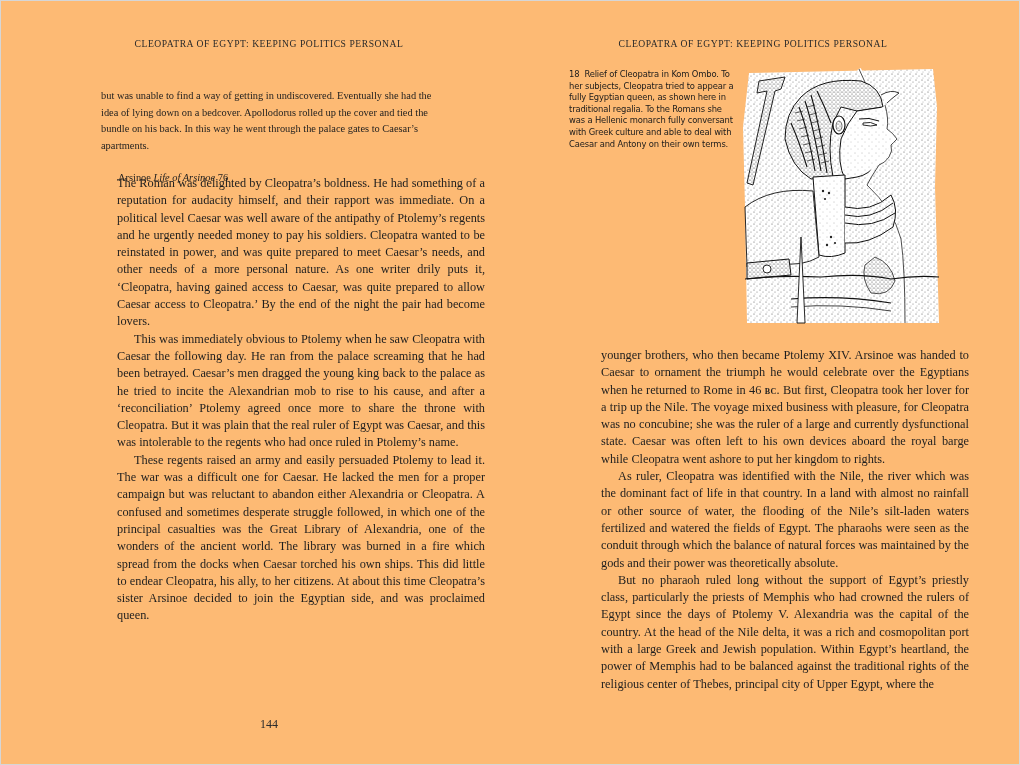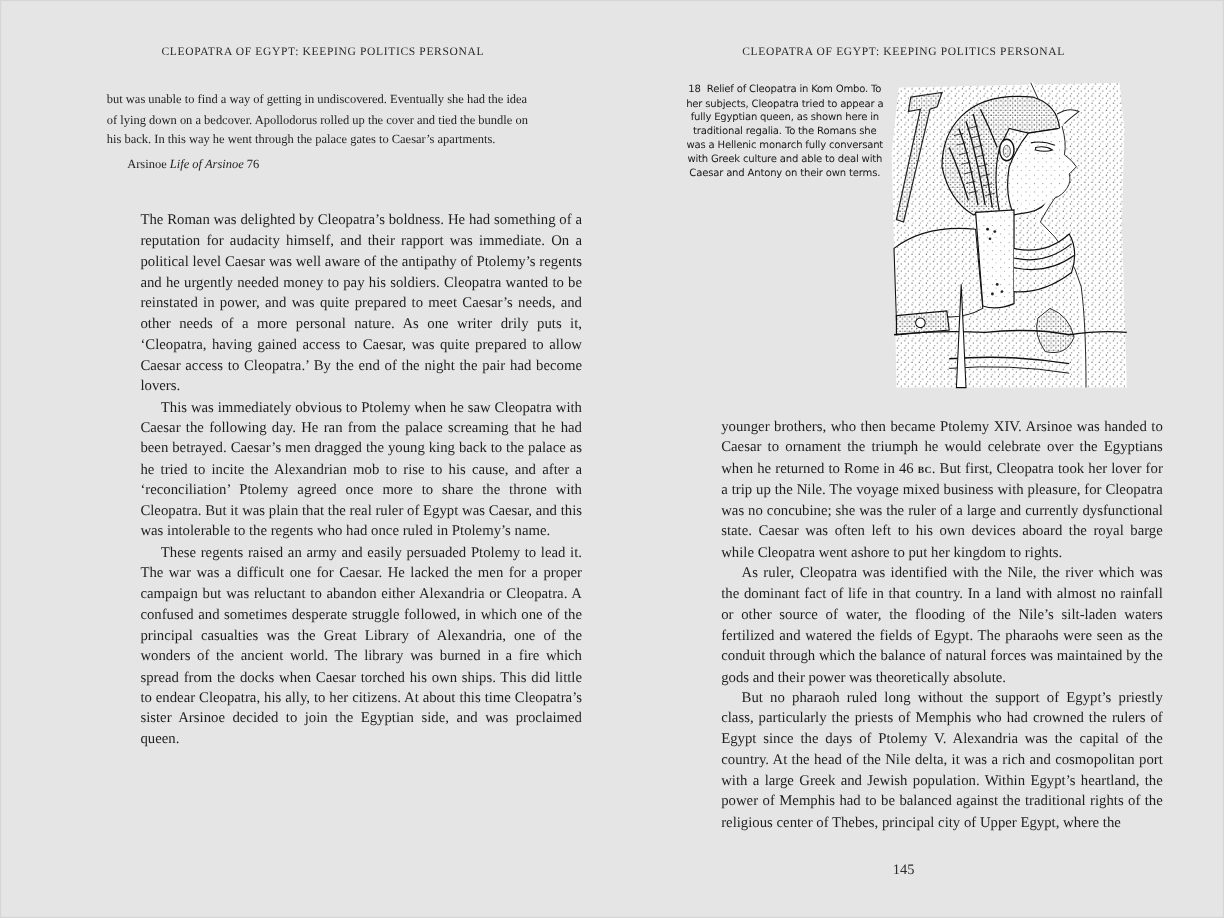--- a/index.html
+++ b/index.html
@@ -14,21 +14,21 @@
       overflow: hidden;
       font-family: "Liberation Serif", "DejaVu Serif", serif;
       color: #1e1e1e;
     }
     .spread {
       position: absolute;
       left: 0; top: 0;
       width: 1018px;
       height: 763px;
       border: 1px solid #d6d6d6;
-      background: #e5e5e5;
+      background: #fdba74;
     }
     .page {
       position: absolute;
       top: 0;
       height: 763px;
     }
     .page.left { left: 84px; width: 368px; }
     .page.right { left: 568px; width: 368px; }
 
     .running-head {
@@ -46,21 +46,21 @@
 
     .extract {
       position: absolute;
       top: 71px;
       left: 0;
       width: 368px;
       font-size: 10.4px;
       line-height: 16.6px;
       text-align: left;
     }
-    .extract p { margin: 4px; }
+    .extract p { margin: 16px; }
     .extract .attribution {
       padding-left: 17px;
       margin-top: 1px;
     }
     .extract .attribution i { font-style: italic; }
 
     .body-text {
       position: absolute;
       left: 0;
       width: 368px;
@@ -99,21 +99,20 @@
     .caption {
       position: absolute;
       top: 68px;
       left: 0;
       width: 170px;
       font-family: "DejaVu Sans", "Liberation Sans", sans-serif;
       font-size: 8.4px;
       line-height: 11.6px;
       color: #1a1a1a;
       letter-spacing: -0.15px;
-      text-align: center;
     }
     .caption p { margin: 0; }
   </style>
 </head>
 <body>
 
 <div class="spread">
 
   <div class="page left">
     <div class="running-head">Cleopatra of Egypt: Keeping Politics Personal</div>
@@ -126,20 +125,21 @@
         <span>76</span>
       </p>
     </div>
 
     <div class="body-text">
       <p class="no-indent">The Roman was delighted by Cleopatra’s boldness. He had something of a reputation for audacity himself, and their rapport was immediate. On a political level Caesar was well aware of the antipathy of Ptolemy’s regents and he urgently needed money to pay his soldiers. Cleopatra wanted to be reinstated in power, and was quite prepared to meet Caesar’s needs, and other needs of a more personal nature. As one writer drily puts it, ‘Cleopatra, having gained access to Caesar, was quite pre­pared to allow Caesar access to Cleopatra.’ By the end of the night the pair had become lovers.</p>
       <p>This was immediately obvious to Ptolemy when he saw Cleopatra with Caesar the following day. He ran from the palace screaming that he had been betrayed. Caesar’s men dragged the young king back to the palace as he tried to incite the Alexandrian mob to rise to his cause, and after a ‘reconciliation’ Ptolemy agreed once more to share the throne with Cleopatra. But it was plain that the real ruler of Egypt was Caesar, and this was intolerable to the regents who had once ruled in Ptolemy’s name.</p>
       <p>These regents raised an army and easily persuaded Ptolemy to lead it. The war was a difficult one for Caesar. He lacked the men for a proper campaign but was reluctant to abandon either Alexandria or Cleopatra. A confused and sometimes desperate struggle followed, in which one of the principal casualties was the Great Library of Alexandria, one of the wonders of the ancient world. The library was burned in a fire which spread from the docks when Caesar torched his own ships. This did little to endear Cleopatra, his ally, to her citizens. At about this time Cleopatra’s sister Arsinoe decided to join the Egyptian side, and was pro­claimed queen.</p>
     </div>
 
+    <div class="folio">144</div>
   </div>
 
   <div class="page right">
     <div class="running-head">Cleopatra of Egypt: Keeping Politics Personal</div>
 
     <div class="caption">
       <p><span>18</span>&nbsp;&nbsp;<span>Relief of Cleopatra in Kom Ombo. To her subjects, Cleopatra tried to appear a fully Egyptian queen, as shown here in traditional regalia. To the Romans she was a Hellenic monarch fully conversant with Greek culture and able to deal with Caesar and Antony on their own terms.</span></p>
     </div>
 
     <div class="figure">
@@ -224,16 +224,15 @@
         <path d="M60 170 L64 256 L56 256 Z" fill="#fff" stroke="#111" stroke-width="0.9"></path>
       </svg>
     </div>
 
     <div class="body-text">
       <p class="no-indent"><span>younger brothers, who then became Ptolemy XIV. Arsinoe was handed to Caesar to ornament the triumph he would celebrate over the Egypt­ians when he returned to Rome in 46 </span><span class="sc">bc</span><span>. But first, Cleopatra took her lover for a trip up the Nile. The voyage mixed business with pleasure, for Cleopatra was no concubine; she was the ruler of a large and currently dysfunctional state. Caesar was often left to his own devices aboard the royal barge while Cleopatra went ashore to put her kingdom to rights.</span></p>
       <p>As ruler, Cleopatra was identified with the Nile, the river which was the dominant fact of life in that country. In a land with almost no rainfall or other source of water, the flooding of the Nile’s silt-laden waters fertilized and watered the fields of Egypt. The pharaohs were seen as the conduit through which the balance of natural forces was maintained by the gods and their power was theoretically absolute.</p>
       <p>But no pharaoh ruled long without the support of Egypt’s priestly class, particularly the priests of Memphis who had crowned the rulers of Egypt since the days of Ptolemy V. Alexandria was the capital of the country. At the head of the Nile delta, it was a rich and cosmopolitan port with a large Greek and Jewish population. Within Egypt’s heartland, the power of Memphis had to be balanced against the traditional rights of the religious center of Thebes, principal city of Upper Egypt, where the</p>
     </div>
 
-    <div class="folio">145</div>
   </div>
 
 </div>
 
 </body></html>

